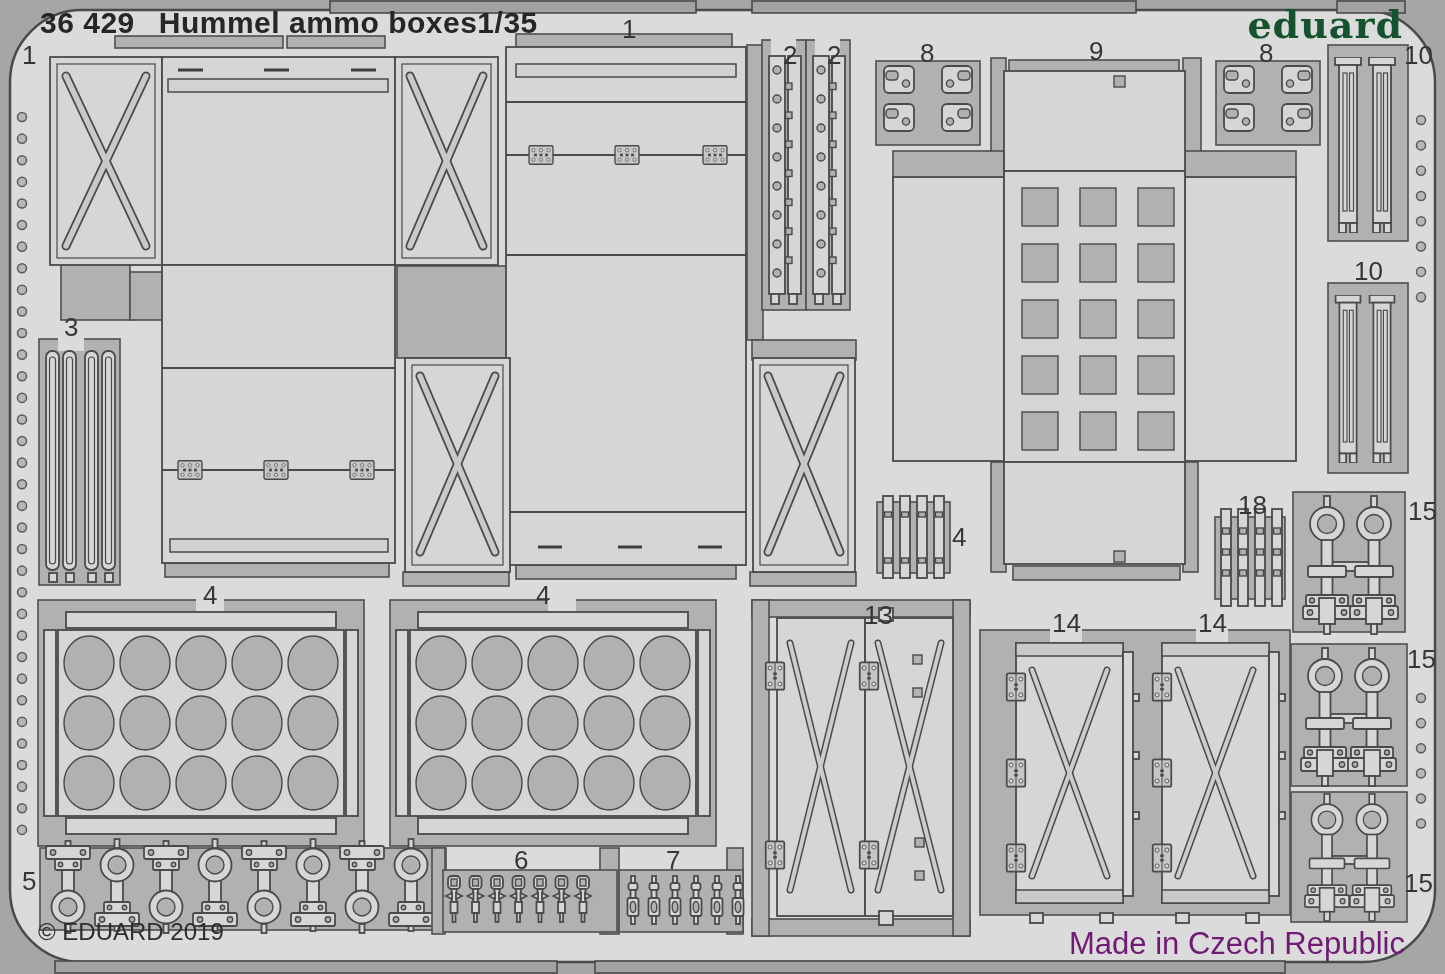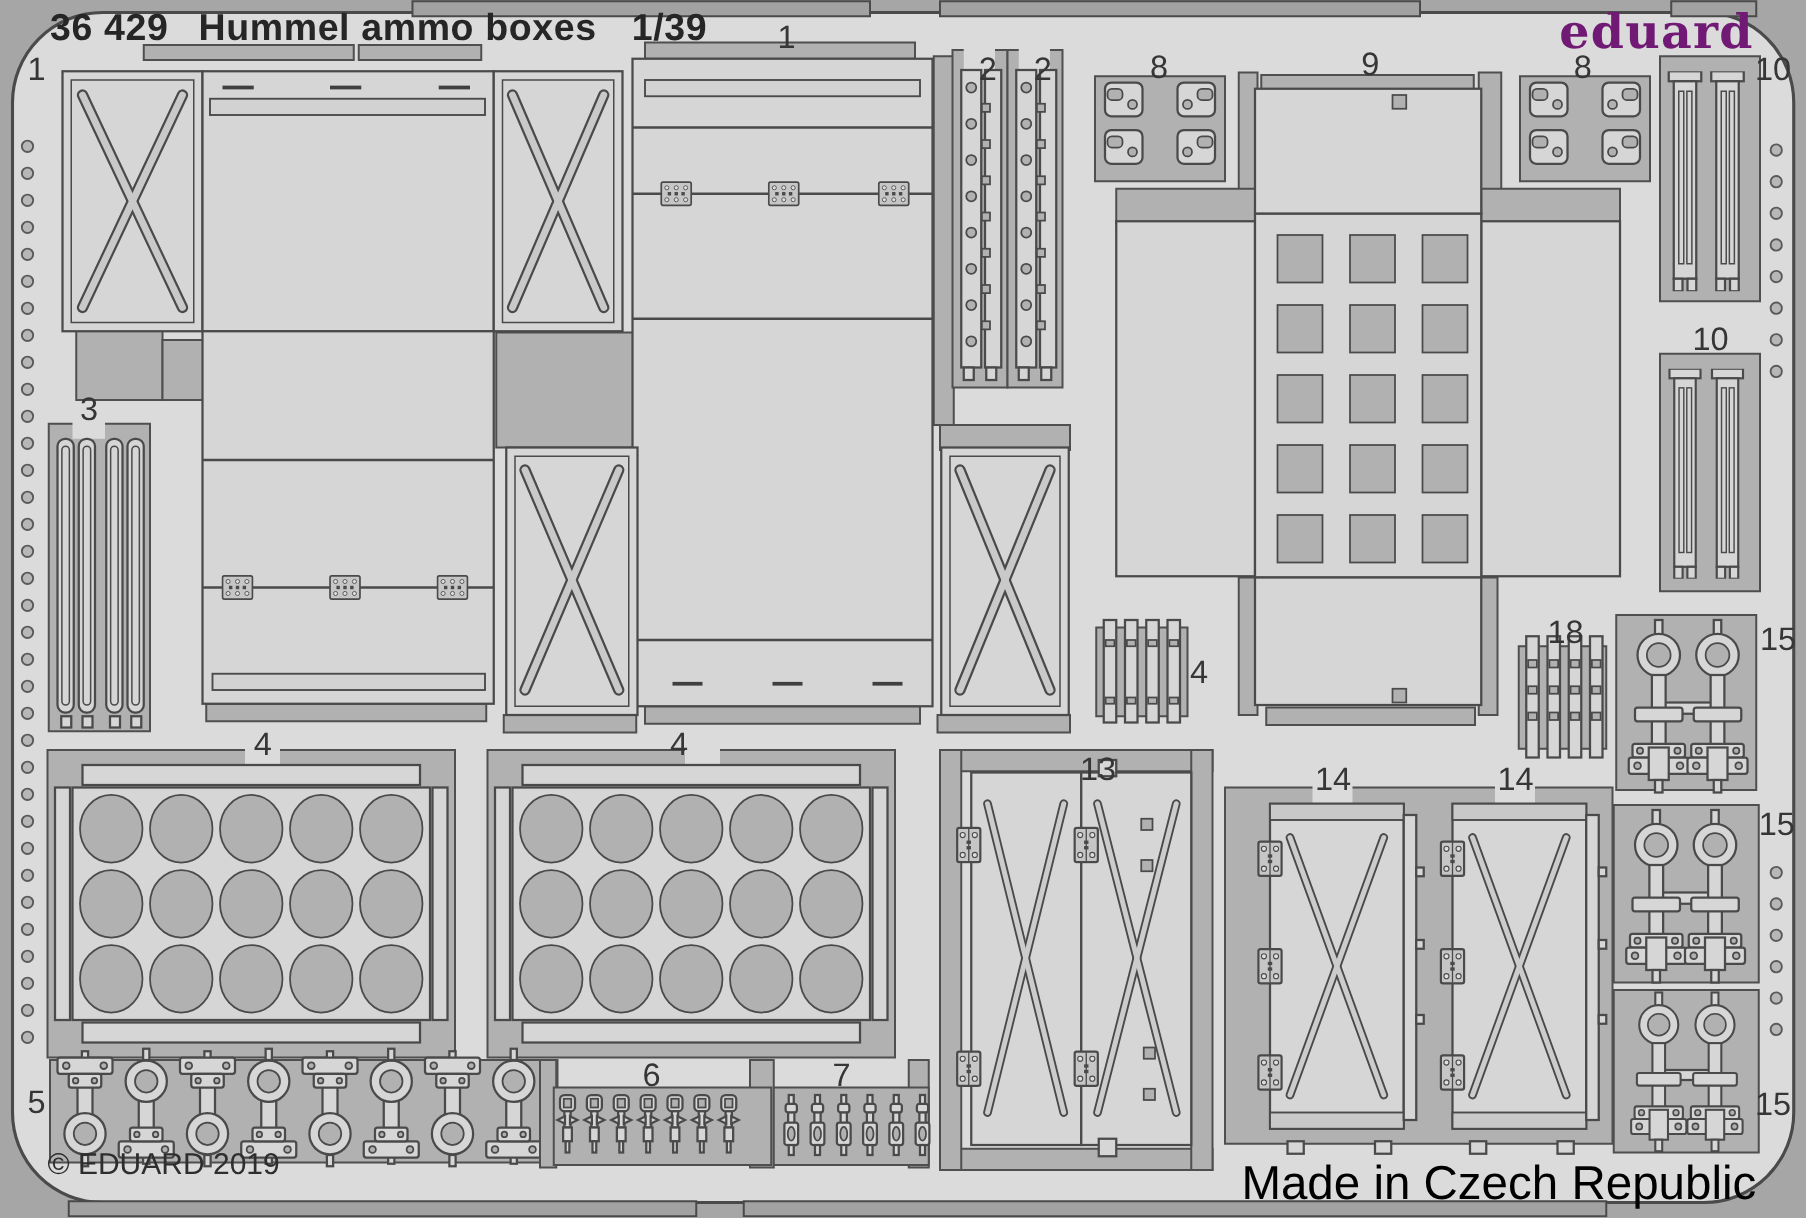--- a/index.html
+++ b/index.html
@@ -19,25 +19,25 @@
   .xi{stroke:#c9c9c9;stroke-width:5.5;fill:none;stroke-linecap:round;}
   .xo2{stroke:#4a4a4a;stroke-width:7;fill:none;stroke-linecap:round;}
   .xi2{stroke:#cccccc;stroke-width:4;fill:none;stroke-linecap:round;}
   .doto{stroke:#5a5a5a;stroke-width:10.5;stroke-linecap:round;fill:none;}
   .doti{stroke:#b7b7b7;stroke-width:7.5;stroke-linecap:round;fill:none;}
   .tab{fill:#a2a2a2;stroke:#4a4a4a;stroke-width:1.6;}
   
   .txt{position:absolute;color:#2e2e2e;white-space:nowrap;}
   .title{left:40px;top:6px;font-weight:700;font-size:30px;letter-spacing:.5px;color:#262626;}
   .title .gap1{margin-right:24px;text-align:center;}
-  .title .gap2{margin-right:28px;}
+  .title .gap2{}
   .brand{right:42px;top:2px;font-family:"DejaVu Serif",serif;font-weight:700;font-size:38px;
-         letter-spacing:1px;color:#701a75;}
+         letter-spacing:1px;color:#14532d;}
   .copyright{left:38px;top:918px;font-size:24px;color:#2e2e2e;}
-  .madein{right:40px;top:926px;font-size:38px;color:#000000;}
+  .madein{right:40px;top:926px;font-size:31px;color:#701a75;}
   .lbl{position:absolute;font-size:26px;color:#363636;}
 </style>
 </head>
 <body>
 
 <div class="stage">
 
 <svg width="1445" height="974" viewBox="0 0 1445 974">
 <defs>
 
@@ -490,21 +490,21 @@
   <use href="#rb" transform="translate(1325,648)"></use>
         <use href="#rb" transform="translate(1372,648)"></use>
   <rect x="1291" y="792" width="116" height="130" class="bk"></rect>
   <rect x="1325" y="856" width="47" height="8" class="pn"></rect>
   <use href="#rb" transform="translate(1327,794) scale(0.92)"></use>
         <use href="#rb" transform="translate(1372,794) scale(0.92)"></use>
 </g>
 </svg>
 
 <div class="txt title">
-  <span class="gap1">36 429</span><span class="gap2">Hummel ammo boxes</span><span>1/39</span>
+  <span class="gap1">36 429</span><span class="gap2">Hummel ammo boxes</span><span>1/35</span>
 </div>
 <div class="txt brand">eduard</div>
 <div class="txt copyright">© EDUARD 2019</div>
 <div class="txt madein">Made in Czech Republic</div>
 
 <div class="lbl" style="left:22px;top:40px">1</div>
 <div class="lbl" style="left:622px;top:14px">1</div>
 <div class="lbl" style="left:783px;top:40px">2</div>
 <div class="lbl" style="left:827px;top:40px">2</div>
 <div class="lbl" style="left:64px;top:312px">3</div>

